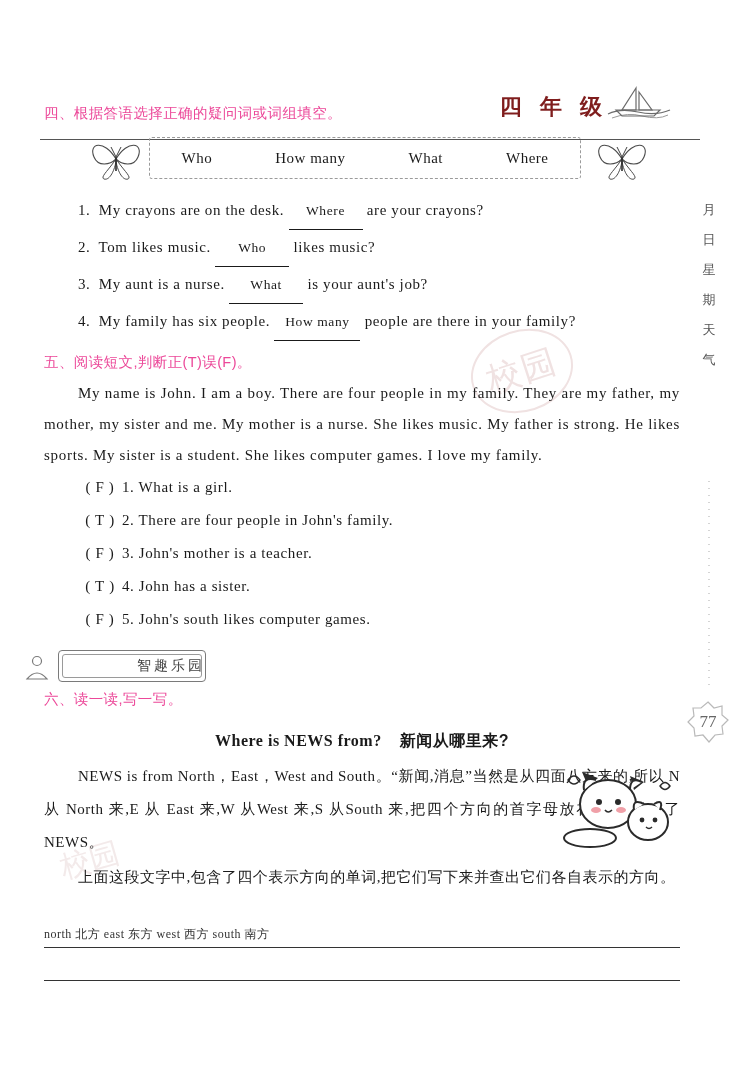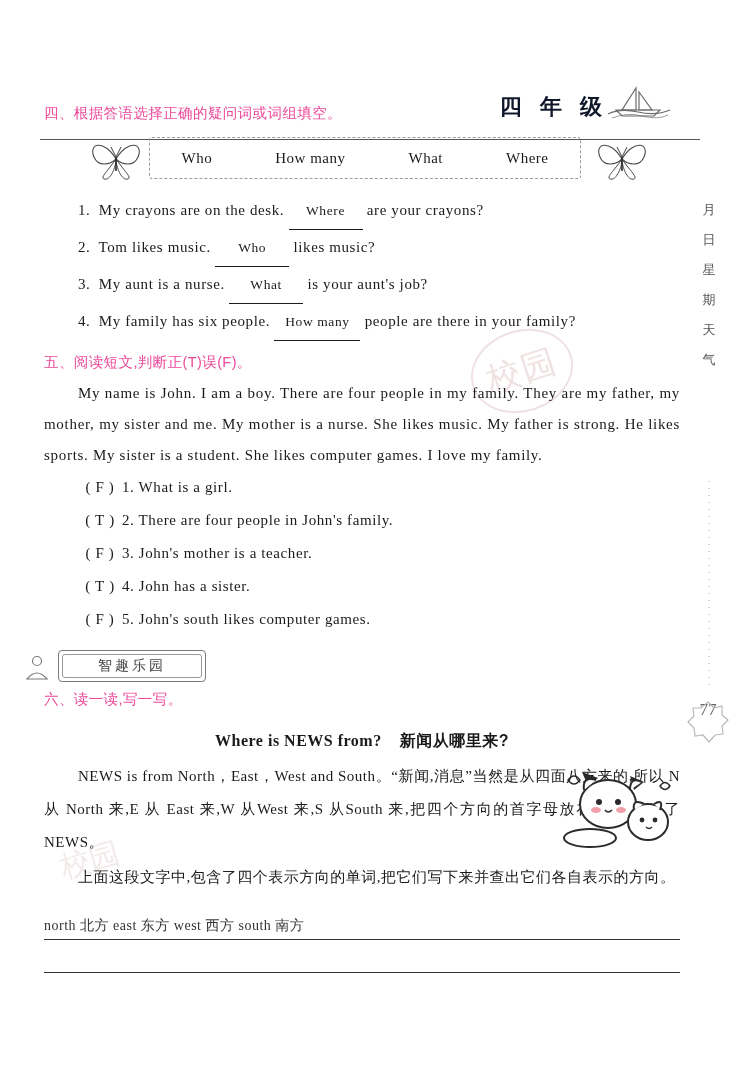--- a/index.html
+++ b/index.html
@@ -13,21 +13,21 @@
   }
   .page{position:absolute;inset:0;}
 
   
   .header{
     position:absolute;top:44px;left:0;width:740px;height:52px;
   }
   .grade-title{
     position:absolute;right:132px;top:48px;
     font-family:"Liberation Sans",sans-serif;
-    font-weight:bold;font-size:22px;letter-spacing:6px;color:#0f172a;
+    font-weight:bold;font-size:22px;letter-spacing:6px;color:#7f1d1d;
   }
   .boat{
     position:absolute;right:66px;top:38px;width:72px;height:40px;
   }
   .header-rule{
     position:absolute;left:40px;top:95px;width:660px;height:0;
     border-top:1px solid #555;
   }
 
   
@@ -39,21 +39,21 @@
   }
   .side-col div{letter-spacing:0;}
   .side-dots{
     position:absolute;right:26px;top:478px;width:10px;height:220px;
     line-height:7px;font-size:9px;color:#888;text-align:center;
     letter-spacing:0;
   }
   .page-num{
     position:absolute;right:10px;top:700px;
     width:44px;height:44px;
-    display:flex;justify-content:center;
+    display:flex;align-items:center;justify-content:center;
     font-family:"Liberation Serif",serif;font-size:17px;color:#666;
   }
   .page-num .flower{position:absolute;inset:0;}
 
   
   .content{position:absolute;left:44px;top:104px;width:636px;}
 
   .sec-head{
     font-family:"Liberation Sans",sans-serif;
     font-size:14.5px;color:#ec4899;margin:0 0 6px 0;letter-spacing:.4px;
@@ -99,21 +99,21 @@
   .tf-mark{display:inline-block;width:44px;text-align:center;}
 
   
   .fun-head{
     position:relative;margin:14px 0 6px 0;height:34px;
   }
   .fun-badge{
     position:absolute;left:14px;top:0;
     width:146px;height:30px;
     border:1.5px solid #7a7a7a;border-radius:4px;
-    display:flex;align-items:center;justify-content:center;
+    display:flex;align-items:center;justify-content:flex-end;
     font-family:"Liberation Sans",sans-serif;
     font-size:14px;color:#444;letter-spacing:3px;
   }
   .fun-badge-inner{
     position:absolute;left:3px;top:3px;right:3px;bottom:3px;
     border:1px solid #9a9a9a;border-radius:3px;pointer-events:none;
   }
   .fun-icon{position:absolute;left:-22px;top:2px;}
 
   .news-title{
@@ -124,22 +124,22 @@
 
   .news-body{
     font-size:15px;line-height:33px;letter-spacing:.5px;text-align:justify;
     position:relative;
   }
   .news-body .indent{display:inline-block;width:34px;}
 
   .cats{position:absolute;right:0px;top:0px;}
 
   .answer-line{
-    font-size:14px;color:#333;letter-spacing:.5px;
-    border-bottom:1px solid #333;padding-bottom:4px;margin-top:23px;
+    font-size:12px;color:#333;letter-spacing:.5px;
+    border-bottom:1px solid #333;padding-bottom:4px;margin-top:32px;
   }
   .blank-rule{
     border-bottom:1px solid #333;height:28px;margin-top:4px;
   }
 
   
   .watermark{
     position:absolute;left:470px;top:330px;
     font-family:"Liberation Sans",sans-serif;
     font-size:34px;color:#f0e2e2;transform:rotate(-18deg);

